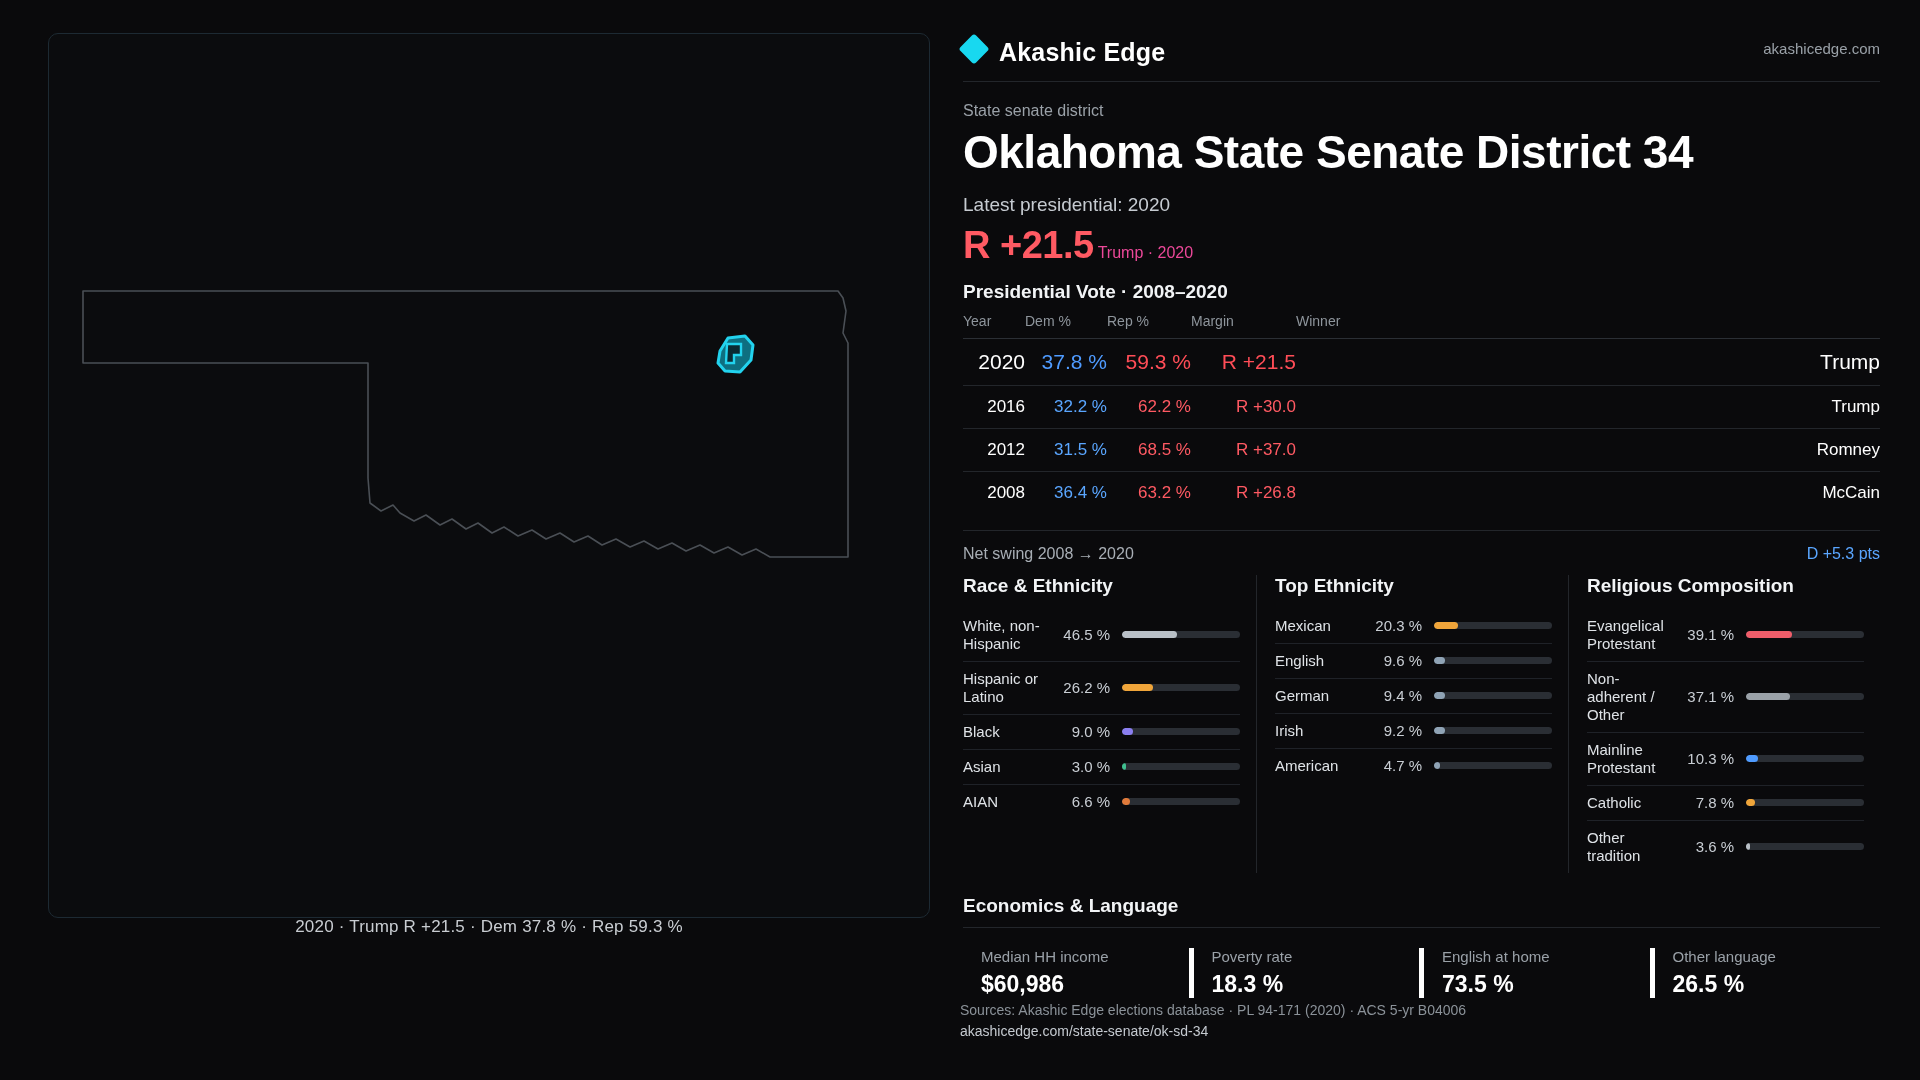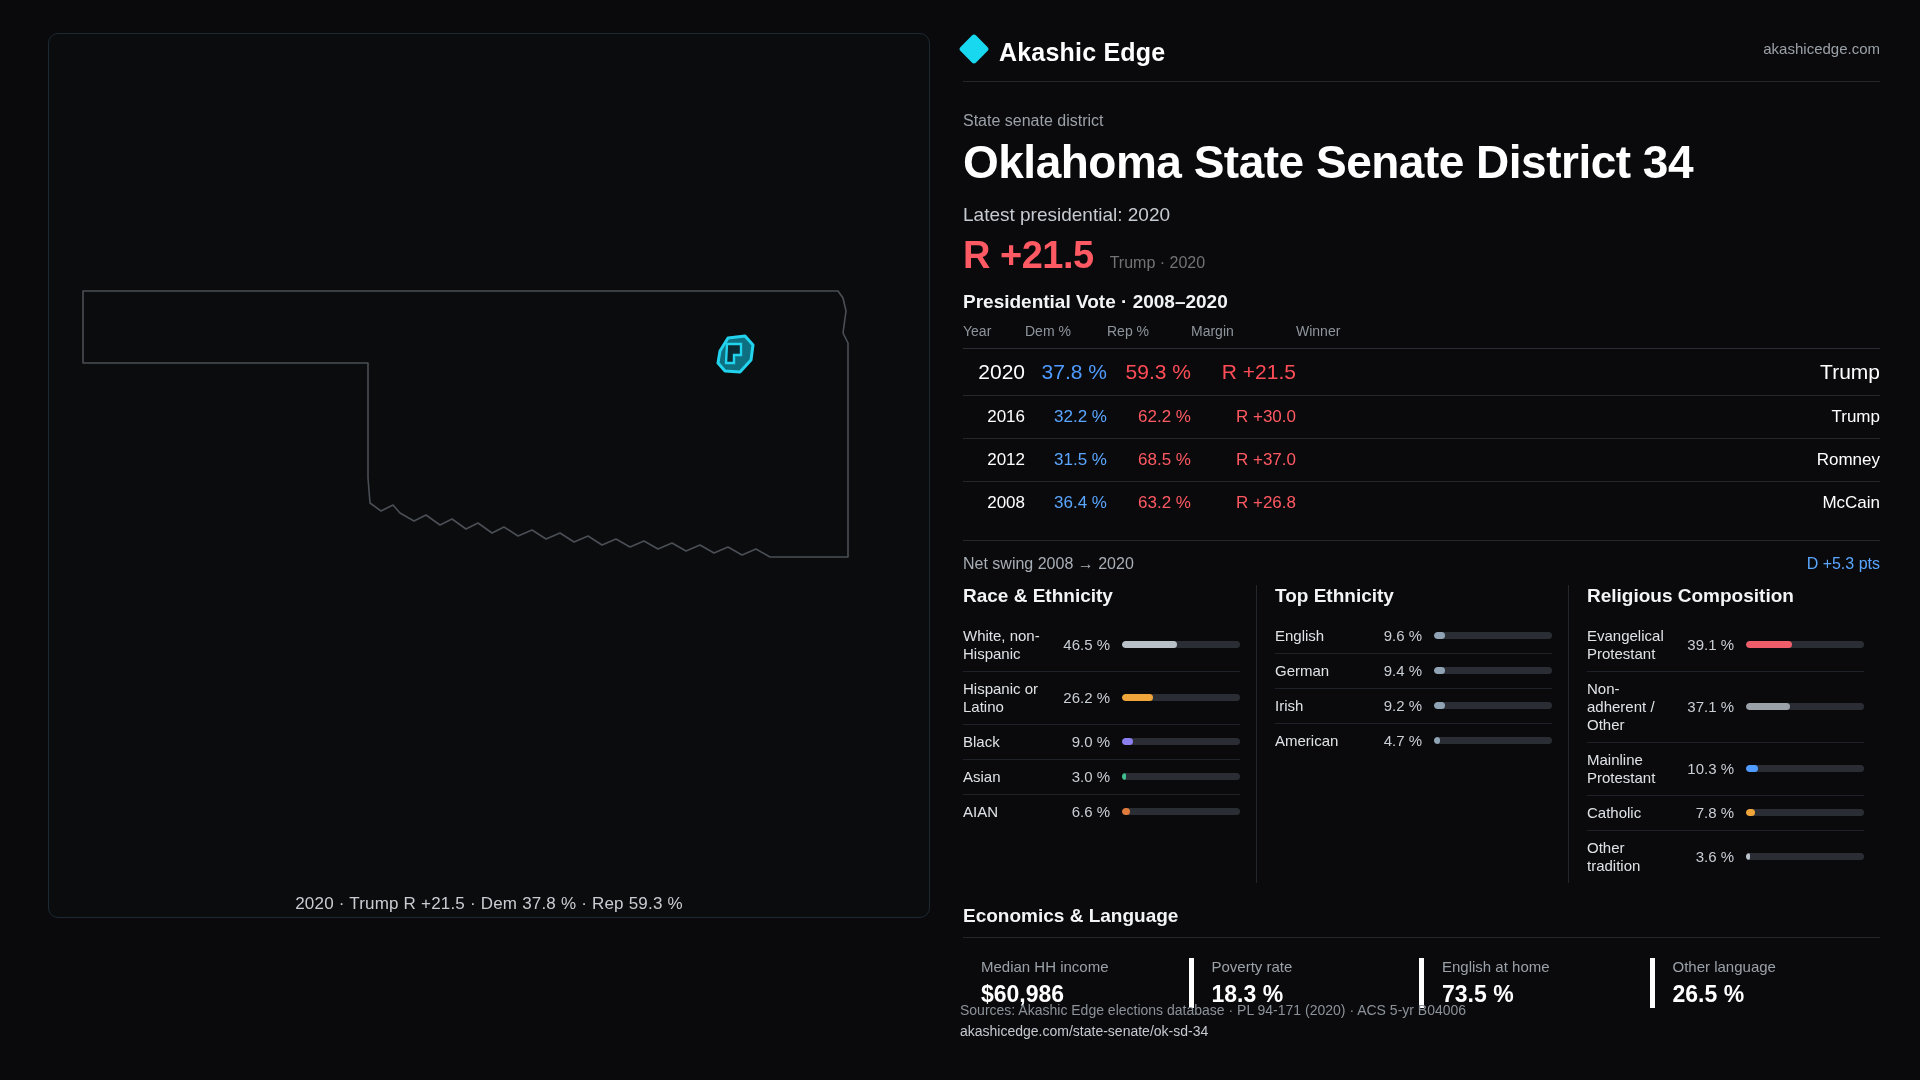--- a/index.html
+++ b/index.html
@@ -23,21 +23,21 @@
     position: absolute;
     left: 48px; top: 33px;
     width: 882px; height: 885px;
     border: 1px solid #1d2a33;
     border-radius: 10px;
     background: #0b0c0e;
   }
   .map-svg { position: absolute; left: 48px; top: 33px; width: 882px; height: 885px; }
   .map-caption {
     position: absolute;
-    left: 48px; top: 894px;
+    left: 48px; top: 917px;
     width: 882px;
     text-align: center;
     color: #c9cdd2;
     font-size: 17px;
     letter-spacing: .2px;
   }
 
   
   .info-panel {
     flex: 1 1 auto;
@@ -59,30 +59,30 @@
     margin-right: 14px;
     flex: 0 0 22px;
   }
   .brand-name {
     font-size: 25px; font-weight: bold; letter-spacing: .2px; color: #fff; margin-top: 8px;
   }
   .brand-url {
     margin-left: auto; color: #9aa1a8; font-size: 15px;
   }
 
-  .eyebrow { color: #9aa1a8; font-size: 16px; margin-top: 30px; }
+  .eyebrow { color: #9aa1a8; font-size: 16px; margin-top: 20px; }
   .district-title {
     font-size: 46px; font-weight: bold; color: #fff;
     letter-spacing: -.5px; margin-top: 8px; line-height: 1.06;
   }
   .latest-pres { color: #c6cbd1; font-size: 19px; margin-top: 17px; }
 
   .margin-row { display: flex; align-items: baseline; margin-top: 8px; }
   .margin-big { font-size: 38px; font-weight: bold; color: #ff5a63; letter-spacing: -.5px; }
-  .margin-sub { font-size: 16px; color: #737373; margin-left: 16px; }
+  .margin-sub { font-size: 16px; color: #ec4899; margin-left: 4px; }
 
   .section-title { font-size: 19px; font-weight: bold; color: #f2f4f6; margin-top: 14px; }
 
   table.pv { width: 100%; border-collapse: collapse; margin-top: 10px; }
   table.pv th {
     text-align: left; font-size: 14px; font-weight: normal; color: #8e959c;
     padding: 0 0 9px 0;
   }
   table.pv td { padding: 11px 0; border-top: 1px solid #23262b; font-size: 17px; text-align: right; }
   table.pv tr.first td { font-size: 21px; border-top: 1px solid #2b2f35; }
@@ -263,20 +263,27 @@
                 <div class="bar-fill" style="width: 6.6%; background: rgb(224, 122, 58);"></div>
               </div>
             </div>
           </div>
       </div>
 
       <div class="col">
         <div class="col-head">Top Ethnicity</div>
         <div id="anc-list">
             <div class="stat-row">
+              <div class="stat-label">Mexican</div>
+              <div class="stat-val">20.3 %</div>
+              <div class="bar-track">
+                <div class="bar-fill" style="width: 20.3%; background: rgb(240, 165, 58);"></div>
+              </div>
+            </div>
+            <div class="stat-row">
               <div class="stat-label">English</div>
               <div class="stat-val">9.6 %</div>
               <div class="bar-track">
                 <div class="bar-fill" style="width: 9.6%; background: rgb(143, 163, 181);"></div>
               </div>
             </div>
             <div class="stat-row">
               <div class="stat-label">German</div>
               <div class="stat-val">9.4 %</div>
               <div class="bar-track">

